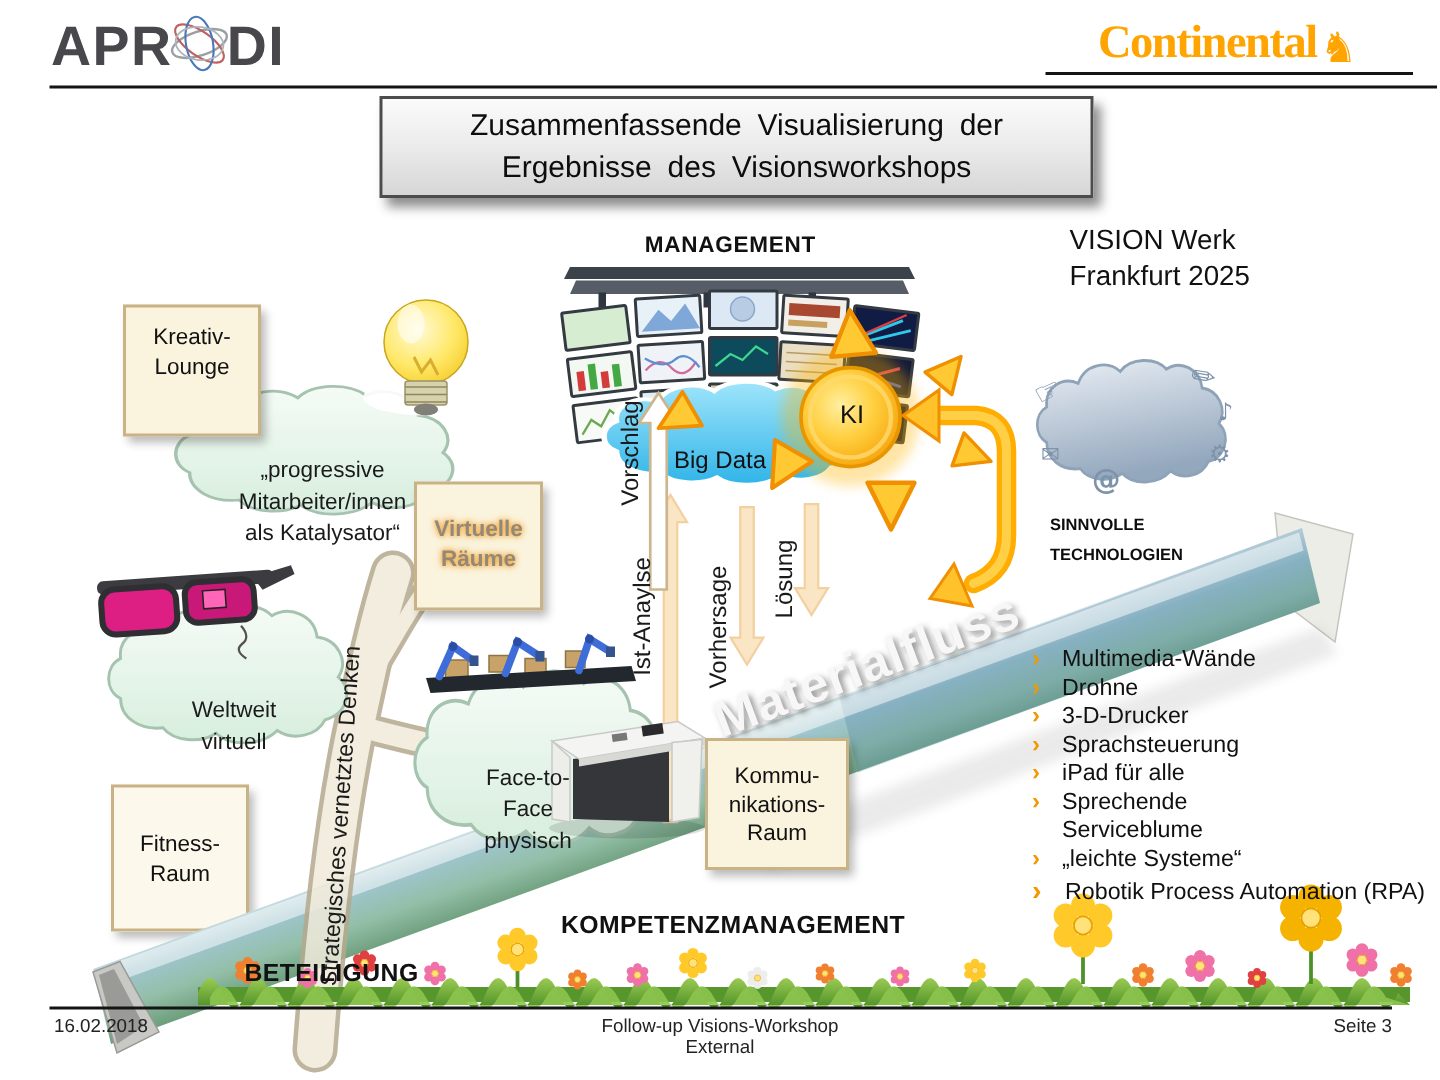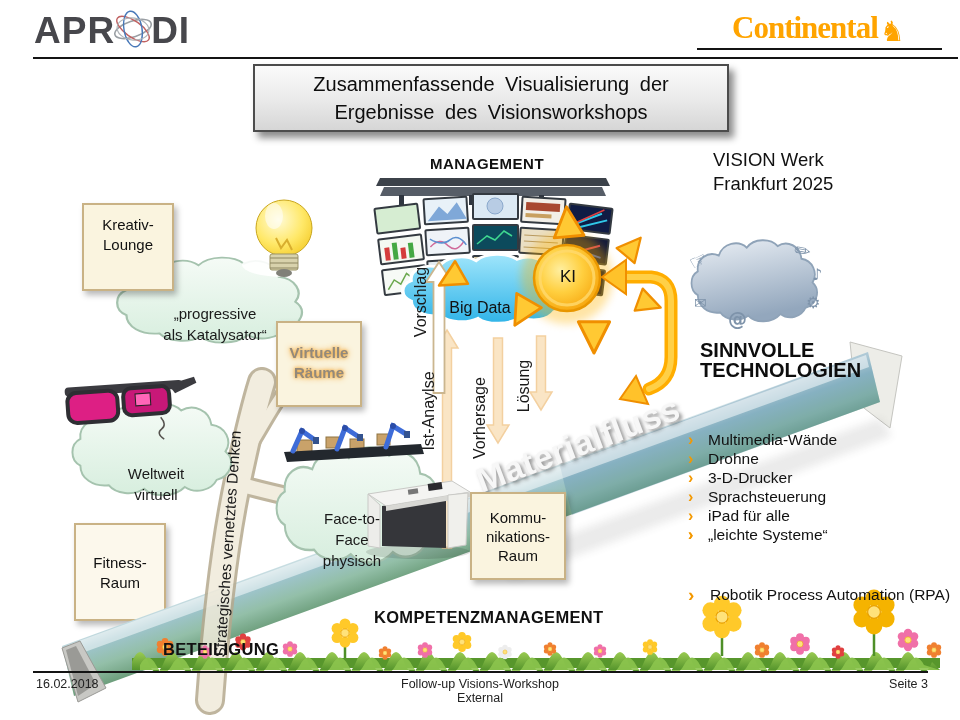--- a/index.html
+++ b/index.html
@@ -23,21 +23,21 @@
             display:flex;flex-direction:column;justify-content:center;text-align:center;
             font-size:20px;line-height:28px;word-spacing:5px;color:#0d0d0d;}
   
   #management{left:407px;top:155px;width:160px;font-weight:bold;font-size:15px;letter-spacing:.5px;}
   #vision{left:713px;top:148px;font-size:18.5px;line-height:24px;}
   #bigdata{left:430px;top:299px;width:100px;font-size:16px;}
   #ki{left:550px;top:267px;width:36px;font-size:17px;text-align:center;}
   #materialfluss{left:447px;top:425px;width:262px;font-size:34px;font-weight:bold;color:#f7f7f7;
                  letter-spacing:.5px;transform:rotate(-20.5deg);transform-origin:center;
                  text-shadow:2px 3px 4px rgba(60,60,60,.55);text-align:center;}
-  #sinnvolle{left:700px;top:340px;font-weight:bold;font-size:20px;line-height:20px;color:#0d0d0d;}
+  #sinnvolle{left:700px;top:340px;font-weight:bold;font-size:11px;line-height:20px;color:#0d0d0d;}
   #techlist{left:686px;top:430px;width:200px;list-style:none;margin:0;padding:0;font-size:15.5px;line-height:19px;}
   #techlist li{position:relative;padding-left:22px;}
   .bullet{position:absolute;left:2px;top:0;color:#F39800;font-weight:bold;font-size:16px;}
   #rpa{left:686px;top:586px;width:280px;position:absolute;padding-left:24px;font-size:15.5px;}
   #rpa .bullet{font-size:19px;top:-2px;}
   #kompetenz{left:374px;top:608px;font-weight:bold;font-size:16.5px;letter-spacing:.3px;}
   #beteiligung{left:163px;top:640px;font-weight:bold;font-size:16.5px;letter-spacing:.3px;}
   
   .cloudtxt{position:absolute;text-align:center;font-size:15px;line-height:21px;color:#1a1a1a;margin-top:31px;}
   
@@ -370,33 +370,34 @@
     <div>SINNVOLLE</div>
     <div>TECHNOLOGIEN</div>
   </div>
 
   <ul class="abs" id="techlist">
     <li><span class="bullet">›</span><span>Multimedia-Wände</span></li>
     <li><span class="bullet">›</span><span>Drohne</span></li>
     <li><span class="bullet">›</span><span>3-D-Drucker</span></li>
     <li><span class="bullet">›</span><span>Sprachsteuerung</span></li>
     <li><span class="bullet">›</span><span>iPad für alle</span></li>
-    <li><span class="bullet">›</span></li>
+    <li><span class="bullet">›</span><span>Sprechende Serviceblume</span></li>
     <li><span class="bullet">›</span><span>„leichte Systeme“</span></li>
   </ul>
   <div id="rpa">
     <span class="bullet">›</span>
     <span>Robotik Process Automation (RPA)</span>
   </div>
 
   <div class="abs" id="kompetenz">KOMPETENZMANAGEMENT</div>
   <div class="abs" id="beteiligung">BETEILIGUNG</div>
 
   <div class="cloudtxt" style="left:130px;top:272px;width:170px">
     <div>„progressive</div>
+    <div>Mitarbeiter/innen</div>
     <div>als Katalysator“</div>
   </div>
   <div class="cloudtxt" style="left:106px;top:432px;width:100px">
     <div>Weltweit</div>
     <div>virtuell</div>
   </div>
   <div class="cloudtxt" style="left:292px;top:477px;width:120px">
     <div>Face-to-</div>
     <div>Face</div>
     <div>physisch</div>

